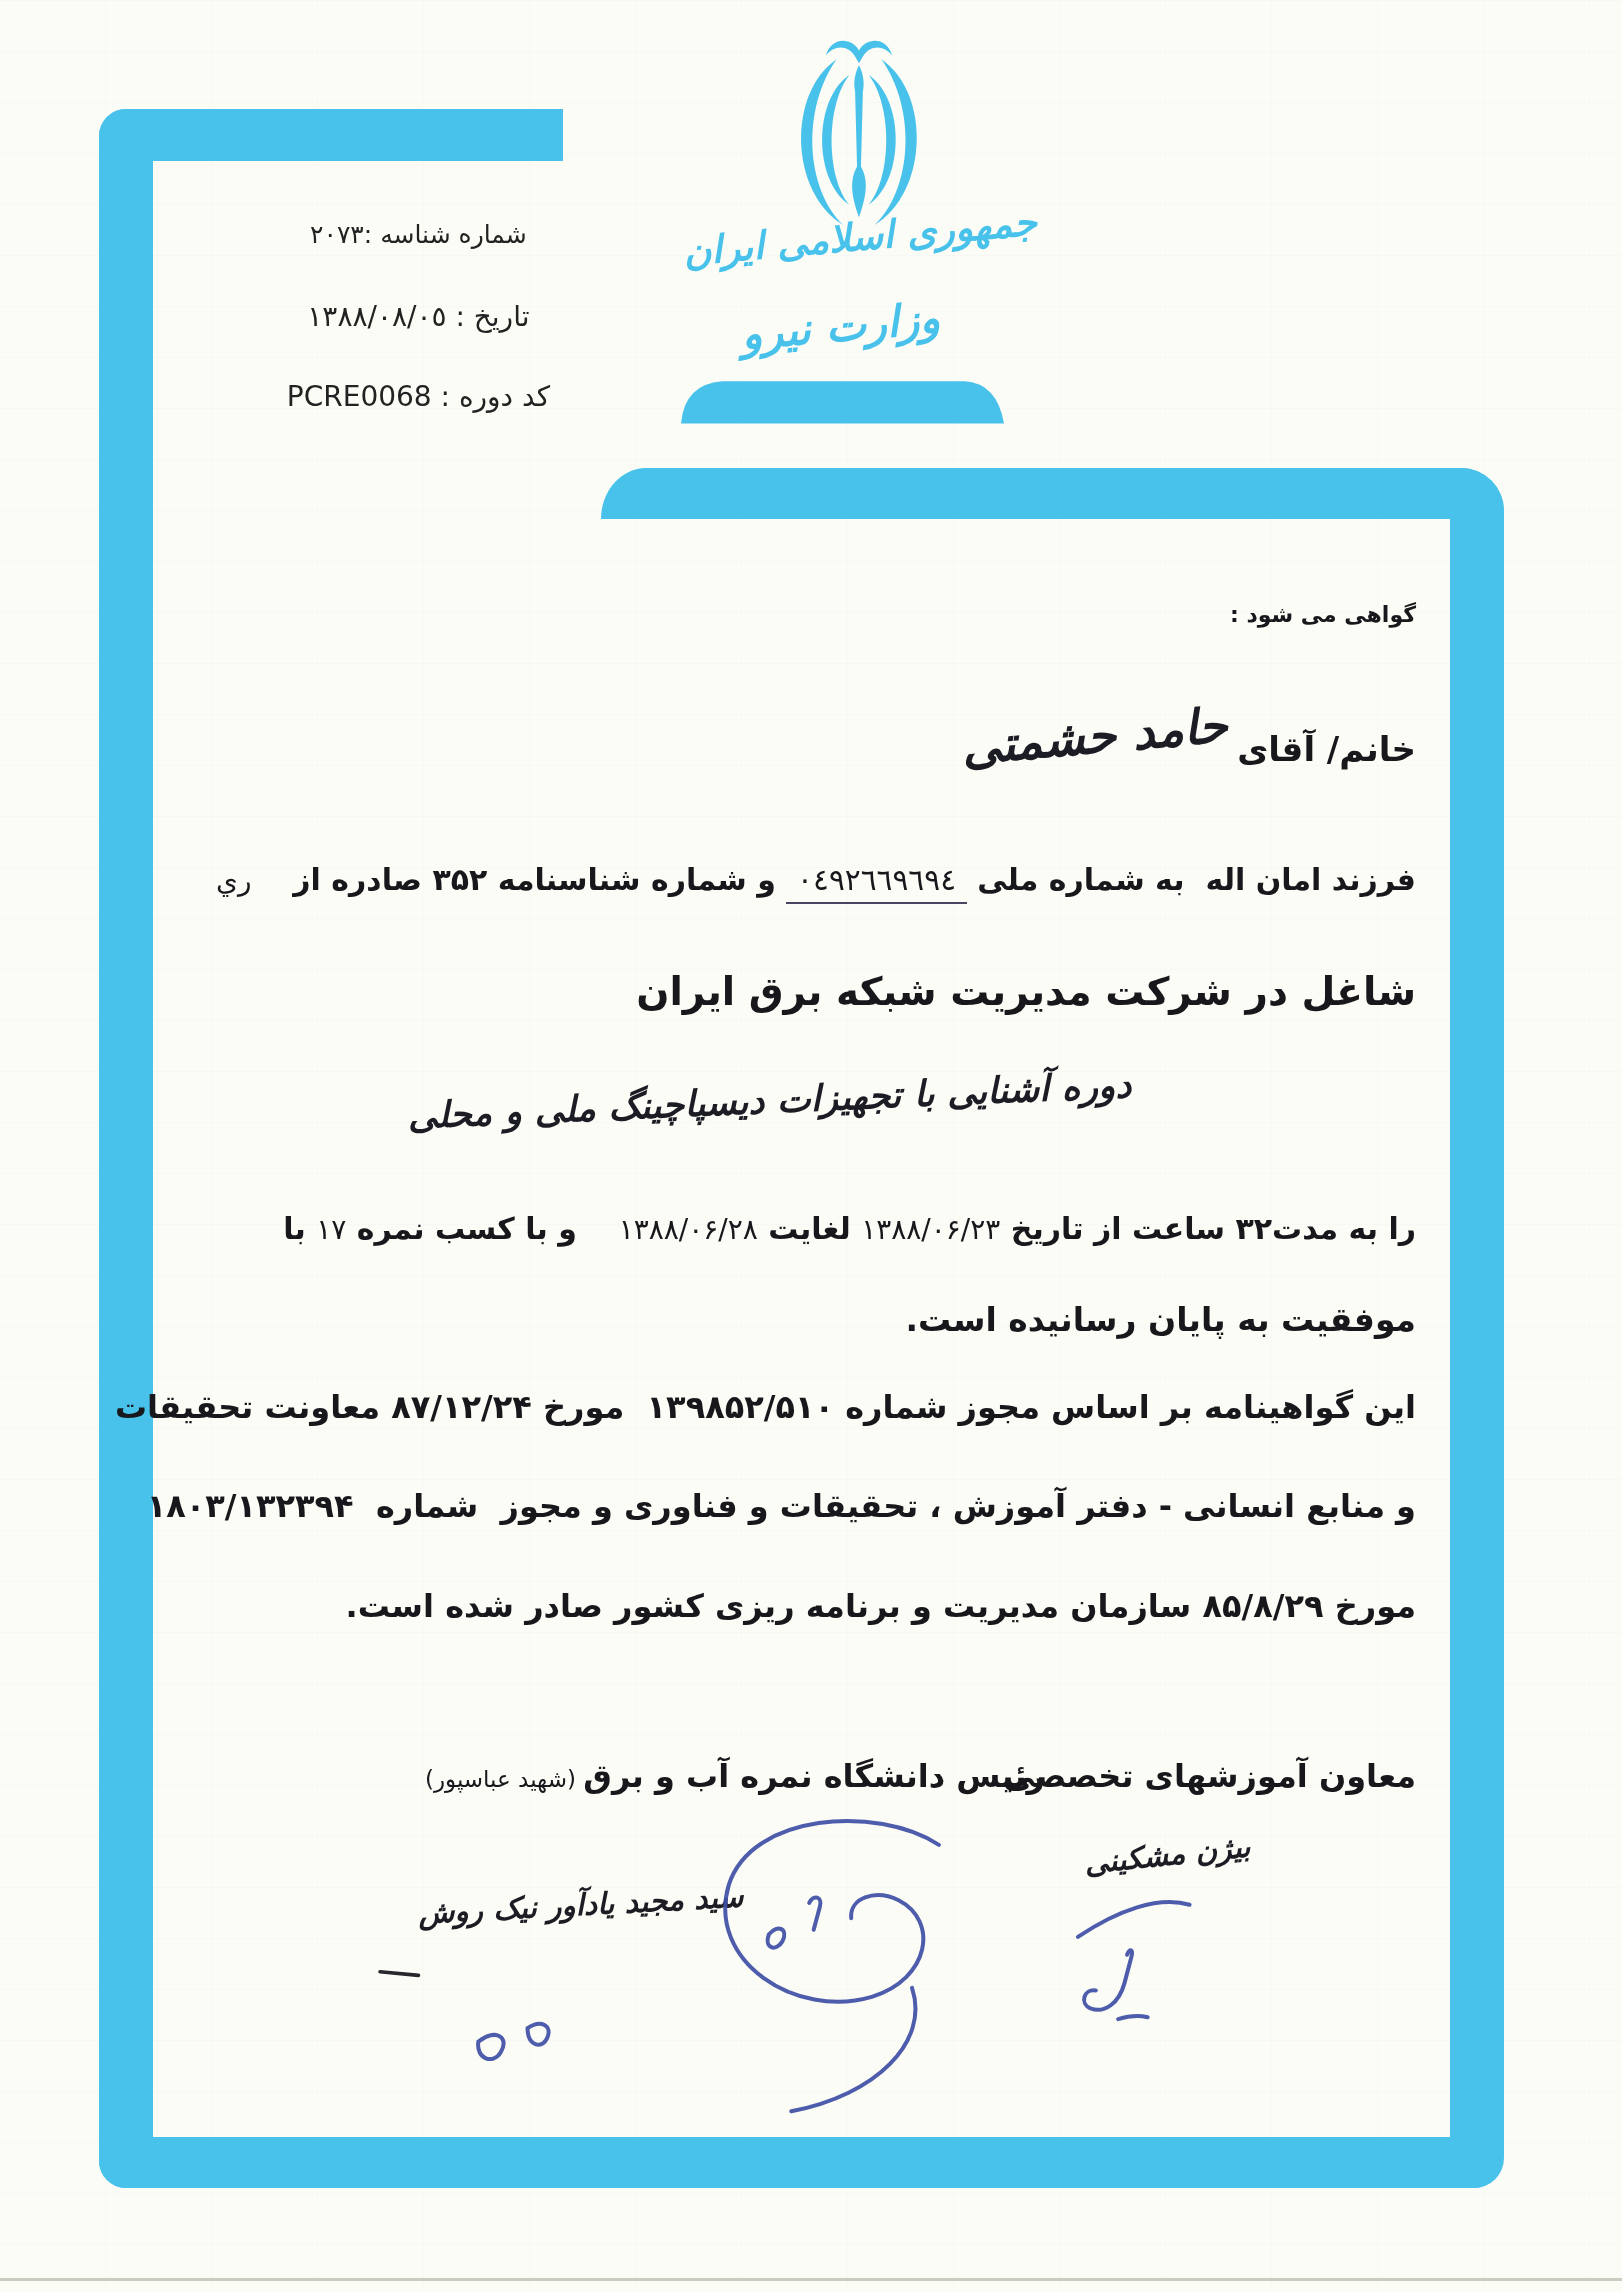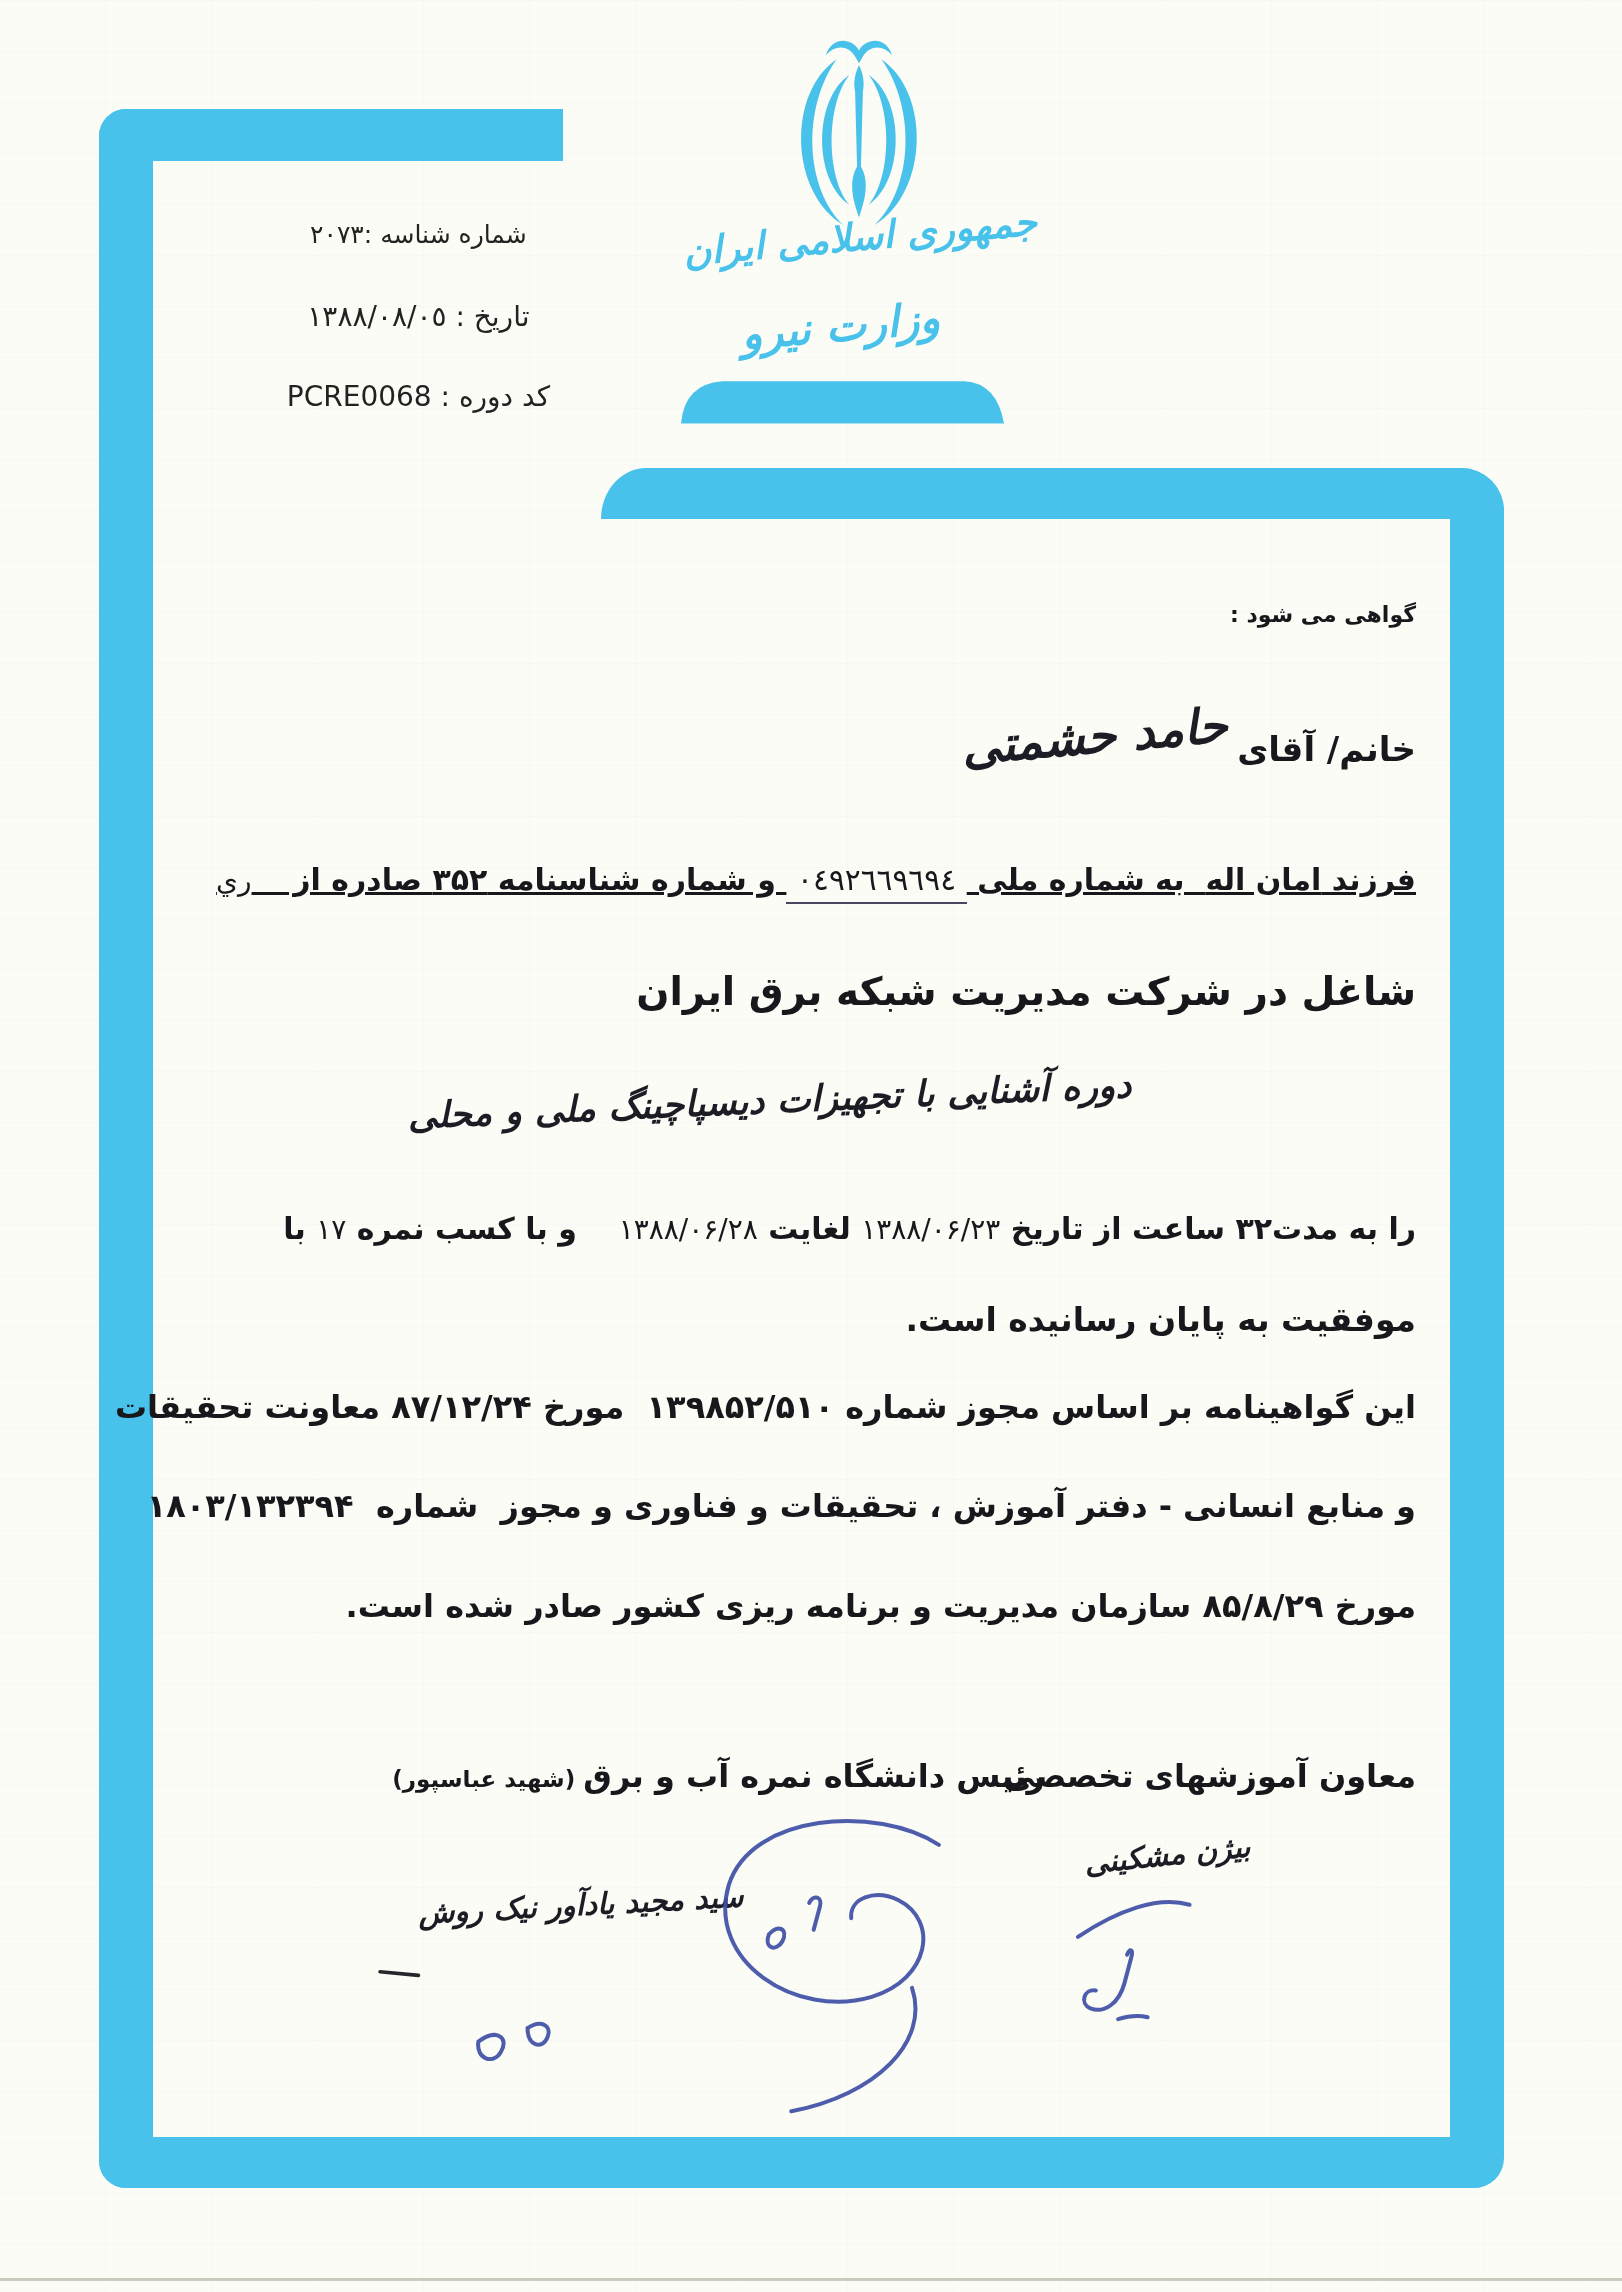--- a/index.html
+++ b/index.html
@@ -28,42 +28,42 @@
   .org1{ left:673px; top:215px; width:376px; font-size:38px; transform:rotate(-5deg); }
   .org2{ left:707px; top:301px; width:269px; font-size:43px; transform:rotate(-5deg); }
   .meta{ position:absolute; right:1072px; top:188px; text-align:center; white-space:pre; color:#222; }
   .meta-row{ margin-bottom:15px; font-size:28px; }
   .meta-row.r1{ font-size:25px; margin-bottom:19px; }
   
   .bodyline{ position:absolute; right:206px; white-space:pre; font-weight:bold; font-size:32px; }
   .certify  { top:602px;  font-size:22px; }
   .namerow  { top:716px; }
   .namerow .sal{ font-size:34px; }
-  .l3 { top:862px;  font-size:30px;text-decoration:underline; }
+  .l3 { top:862px;  font-size:30px; }
   .l4 { top:969px; font-size:39px; }
   .l6 { top:1211px; font-size:30px; }
   .l7 { top:1300px; font-size:33px; }
   .l8 { top:1388px; }
   .l9 { top:1487px; }
   .l10{ top:1587px; }
   .filled{ font-weight:normal; font-size:28px; }
   .id-filled{
     font-weight:normal; font-size:29.6px; padding:0 10.7px 4.5px 10.7px;
     border-bottom:2.7px solid #4a4560; display:inline-block;
   }
   
   .hw{ font-style:italic; font-weight:bold; color:#1c1c24; white-space:pre; }
   .namerow .hw-name{ display:inline-block; font-size:48px; transform:rotate(-5deg) translate(-9px,-9px); }
   .course{ position:absolute; right:491px; top:1064px; font-size:36px; transform:rotate(-2.5deg); transform-origin:right center; }
   .sig-name-right{ position:absolute; left:1085px; top:1838px; font-size:29.6px; transform:rotate(-6deg); }
   .sig-name-left { position:absolute; left:419px;  top:1888px; font-size:29.6px; transform:rotate(-3deg); }
   
   .sig-title-right{ top:1757px; }
   .sig-title-left { top:1757px; right:577px; }
-  .sig-title-left .note{ font-size:23px; font-weight:bold; }
+  .sig-title-left .note{ font-size:23px; font-weight:normal; }
   
   .s-ink  { stroke:var(--ink-blue,#3e4fa5); fill:none; stroke-width:4.5; stroke-linecap:round; stroke-linejoin:round; opacity:.92; }
   .s-black{ stroke:#26262c; fill:none; stroke-width:4; stroke-linecap:round; }
   .scan-edge{ position:absolute; left:0; top:2278px; width:1623px; height:2.7px; background:#c2c2b6; opacity:.85; }
 </style>
 </head>
 <body>
 
 <div class="page">
 

